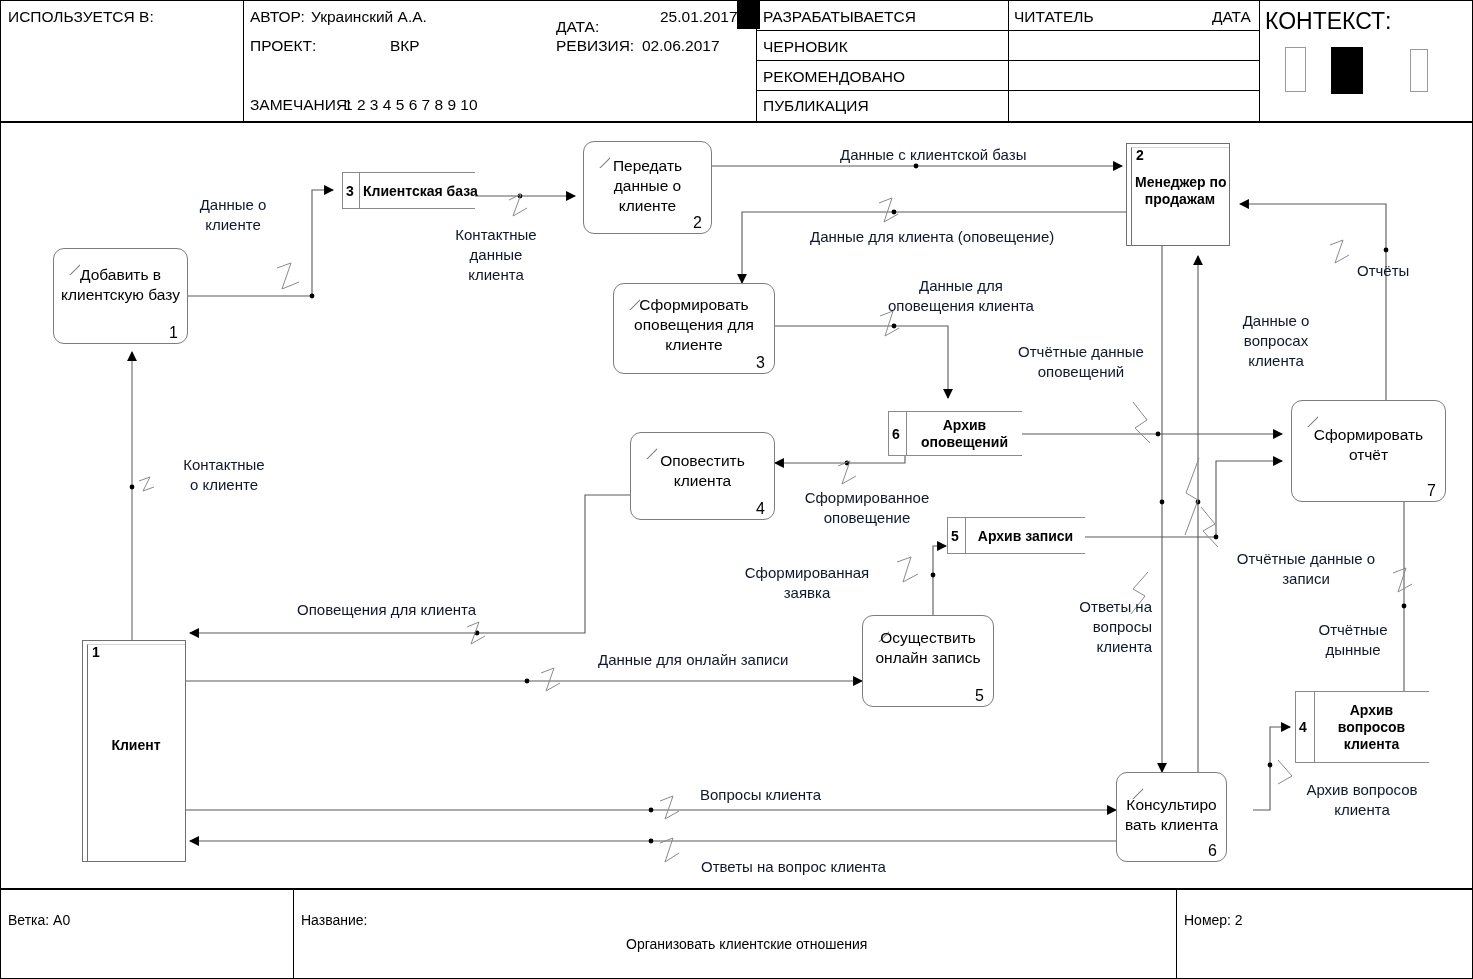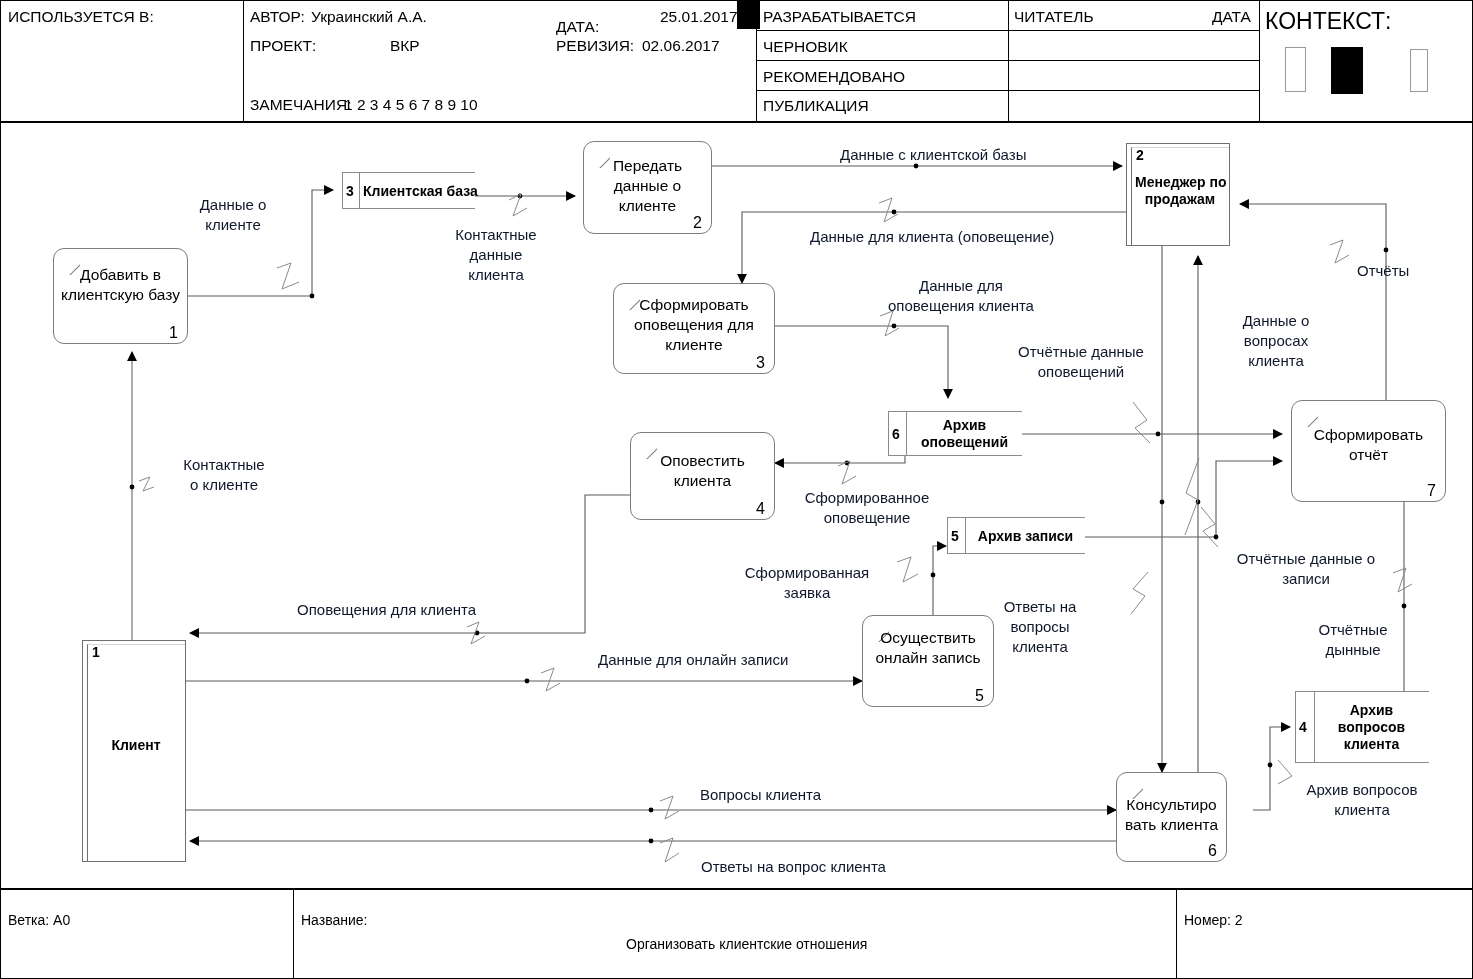--- a/index.html
+++ b/index.html
@@ -309,21 +309,21 @@
 вопросах
 клиента</div>
   <div class="flab c" style="left:148px;top:455px;width:152px;">Контактные
 о клиенте</div>
   <div class="flab c" style="left:783px;top:488px;width:168px;">Сформированное
 оповещение</div>
   <div class="flab c" style="left:722px;top:563px;width:170px;text-align:center;">Сформированная
 заявка</div>
   <div class="flab" style="left:297px;top:600px;">Оповещения для клиента</div>
   <div class="flab" style="left:598px;top:650px;">Данные для онлайн записи</div>
-  <div class="flab c" style="left:984px;top:597px;width:112px;">Ответы на
+  <div class="flab c" style="left:1040px;top:597px;width:112px;text-align:right;">Ответы на
 вопросы
 клиента</div>
   <div class="flab c" style="left:1216px;top:549px;width:180px;">Отчётные данные о
 записи</div>
   <div class="flab c" style="left:1300px;top:620px;width:106px;">Отчётные
 дынные</div>
   <div class="flab" style="left:700px;top:785px;">Вопросы клиента</div>
   <div class="flab" style="left:701px;top:857px;">Ответы на вопрос клиента</div>
   <div class="flab c" style="left:1284px;top:780px;width:156px;">Архив вопросов
 клиента</div>

